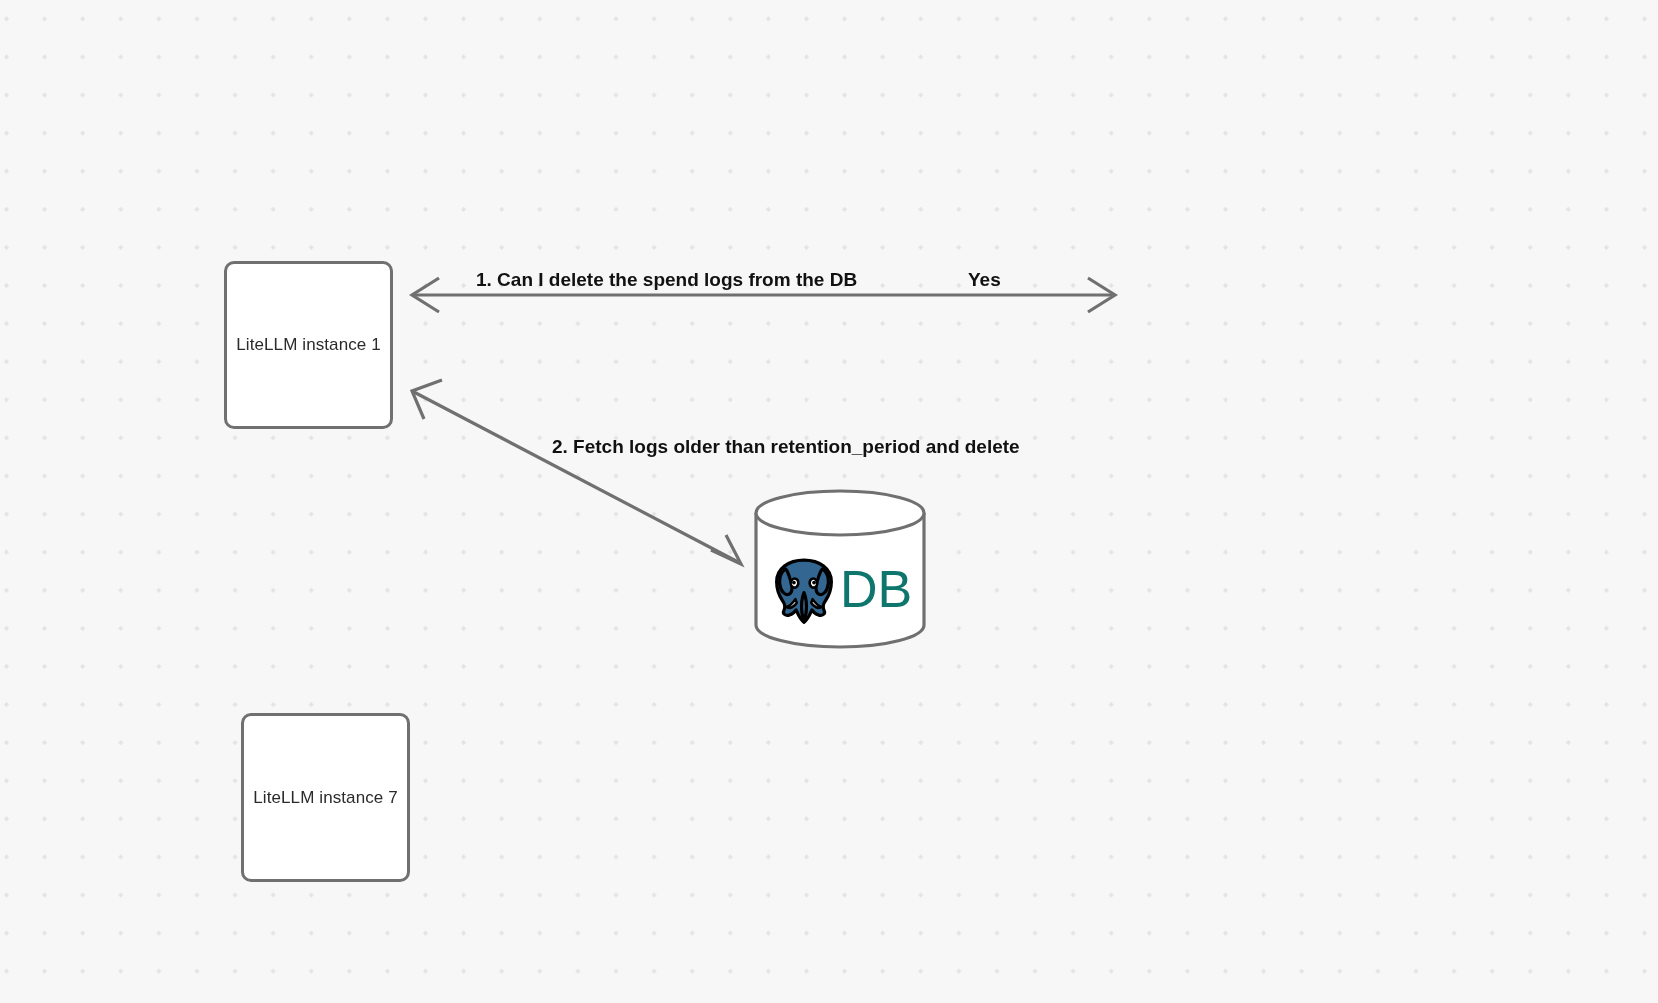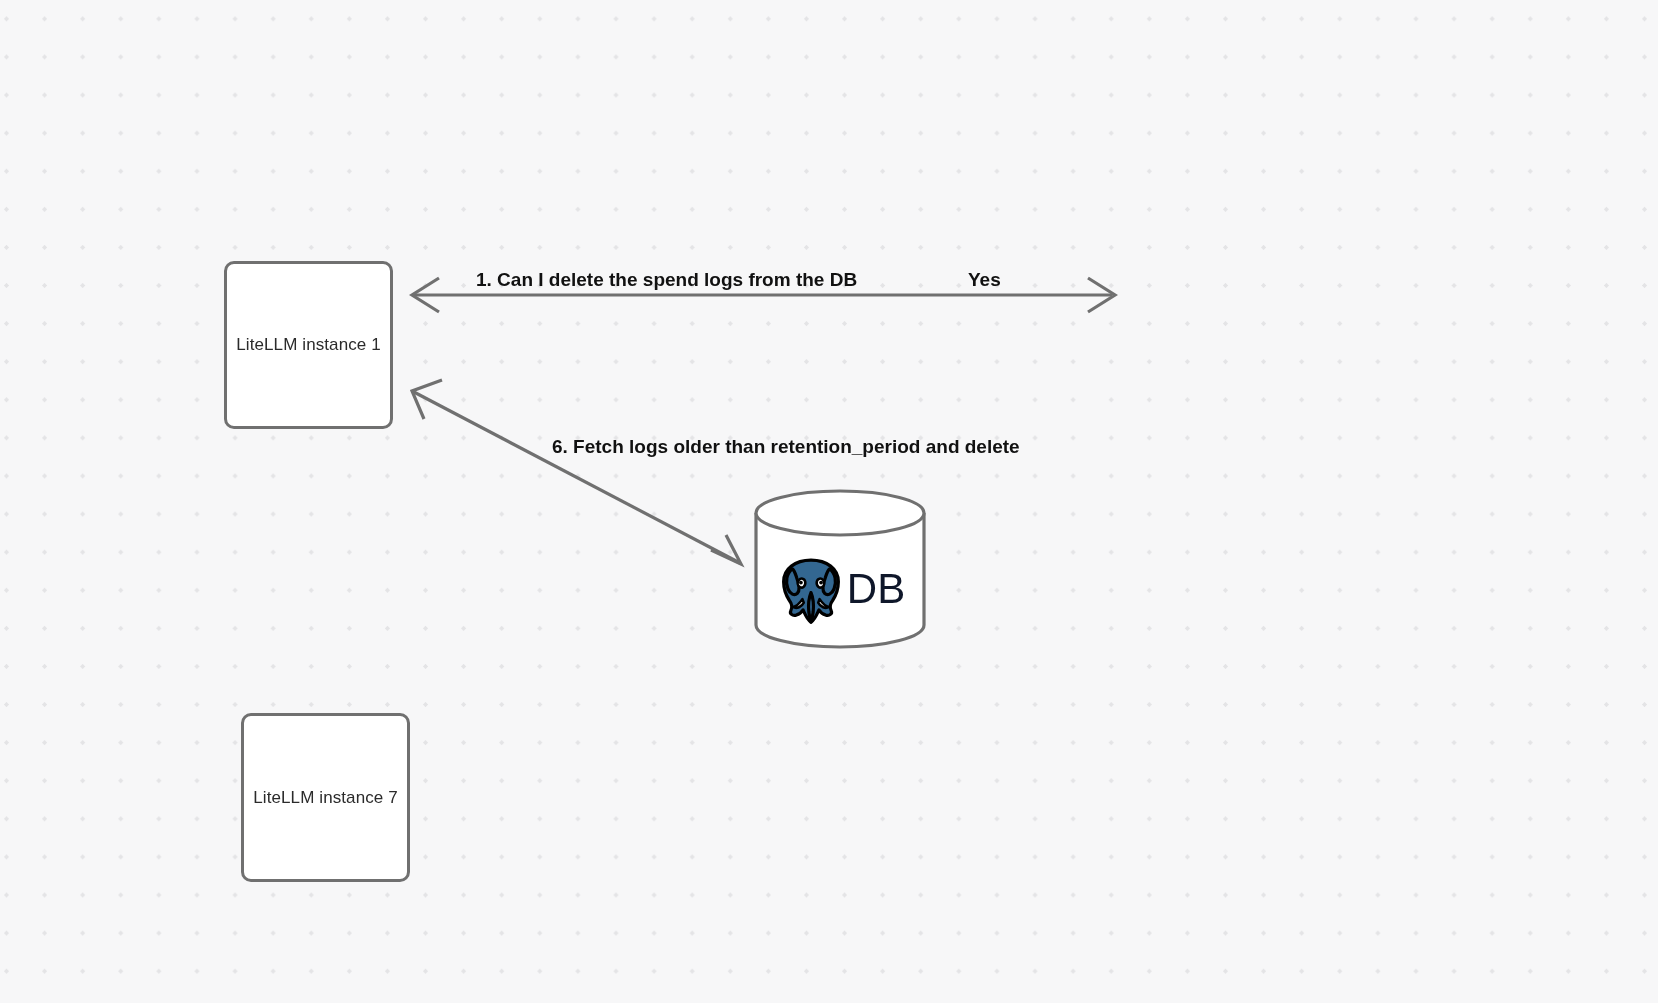--- a/index.html
+++ b/index.html
@@ -57,21 +57,21 @@
   #db-node{
     position:absolute;left:753px;top:489px;width:174px;height:160px;
   }
   #db-node svg.cyl{position:absolute;left:0;top:0;width:174px;height:160px;}
   .db-inner{
     position:absolute;left:0;top:40px;width:174px;height:120px;
     display:flex;align-items:center;justify-content:center;gap:2px;
   }
   .pg-elephant{width:72px;height:72px;display:block;}
   .db-text{
-    font-size:42px;font-weight:400;color:#0f172a;
+    font-size:52px;font-weight:400;color:#0f766e;
     font-family:"Liberation Sans", sans-serif;
     letter-spacing:0px;line-height:1;margin-left:-2px;
   }
 
   .edge-label{
     position:absolute;
     font-size:19px;
     font-weight:bold;
     color:#111111;
     white-space:nowrap;
@@ -102,21 +102,21 @@
 
     <line x1="412" y1="391" x2="740" y2="563" stroke="#707070" stroke-width="3.2"></line>
 
     <polyline points="442,380 412,391 424,419" fill="none" stroke="#707070" stroke-width="3.2" stroke-linecap="butt" stroke-linejoin="miter"></polyline>
 
     <polyline points="711,550 741,564 726,535" fill="none" stroke="#707070" stroke-width="3.2" stroke-linecap="butt" stroke-linejoin="miter"></polyline>
   </svg>
 
   <div class="edge-label" id="label-1">1.  Can I delete the spend logs from the DB</div>
   <div class="edge-label" id="label-yes">Yes</div>
-  <div class="edge-label" id="label-2">6.  Fetch logs older than retention_period and delete</div>
+  <div class="edge-label" id="label-2">2.  Fetch logs older than retention_period and delete</div>
 
   <div class="node" id="llm1">
     <span class="node-label">LiteLLM instance 1</span>
   </div>
 
 
   <div class="node" id="llm3">
     <span class="node-label">LiteLLM instance 7</span>
   </div>
 

